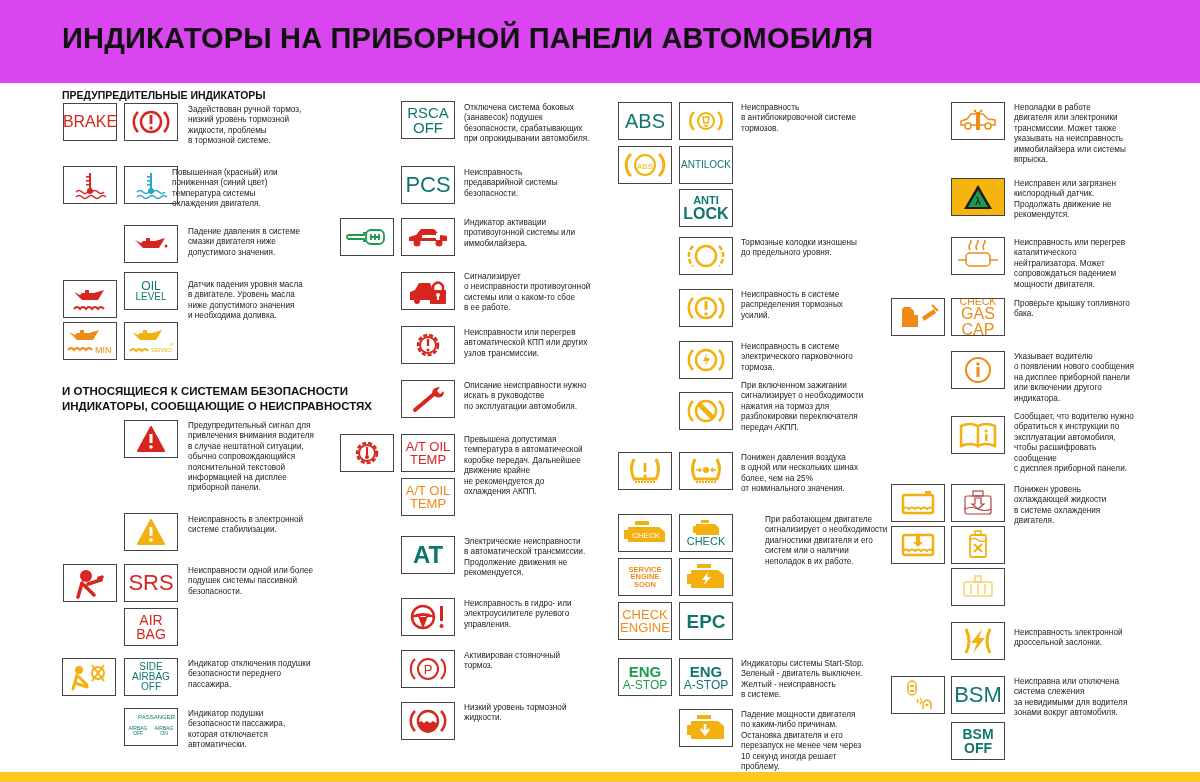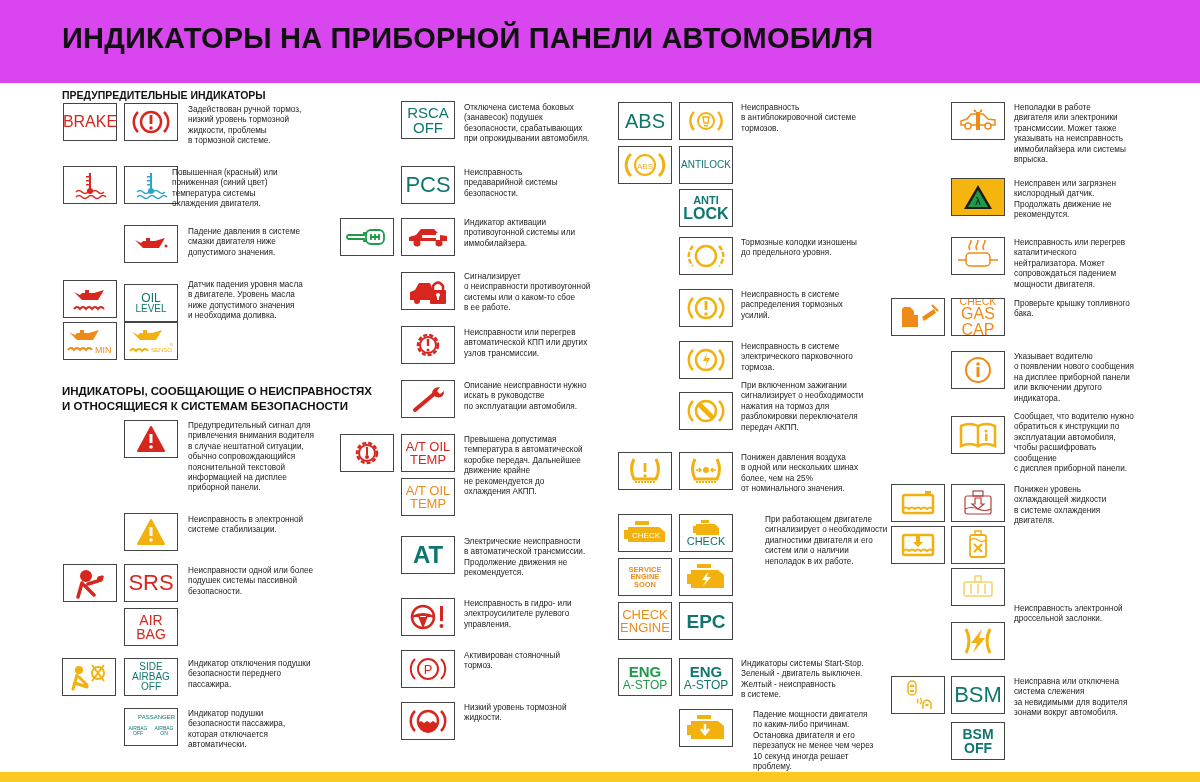--- a/index.html
+++ b/index.html
@@ -83,21 +83,21 @@
     <div>допустимого значения.</div>
 </div>
 
 <div class="box" style="left:63px;top:280px;">
   <svg width="40" height="30" viewBox="0 0 40 30">
       <path d="M4 8 L10 11 L12 9 H24 L34 6 L28 16 H12 Z" fill="#d7261e"></path>
       <rect x="15" y="6" width="4" height="3" fill="#d7261e"></rect>
       <path d="M4 25 q3 -4 6 0 q3 -4 6 0 q3 -4 6 0 q3 -4 6 0 q3 -4 6 0" fill="none" stroke="#d7261e" stroke-width="2"></path>
     </svg>
 </div>
-<div class="box" style="left:124px;top:284px;flex-direction:column;">
+<div class="box" style="left:124px;top:272px;flex-direction:column;">
     <span class="t yel" style="font-size:12px;">OIL</span>
     <span class="t yel" style="font-size:10px;">LEVEL</span>
   </div>
 <div class="box" style="left:63px;top:322px;">
   <svg width="50" height="30" viewBox="0 0 50 30">
       <path d="M4 6 L10 9 L12 7 H24 L34 4 L28 14 H12 Z" fill="#f08a16"></path>
       <rect x="15" y="4" width="4" height="3" fill="#f08a16"></rect>
       <path d="M3 24 q3 -4 6 0 q3 -4 6 0 q3 -4 6 0 q3 -4 6 0" fill="none" stroke="#f08a16" stroke-width="2"></path>
       <text x="30" y="27" font-size="9" fill="#f08a16" font-family="Liberation Sans, sans-serif">MIN</text>
     </svg>
@@ -112,22 +112,22 @@
     </svg>
 </div>
 <div class="desc" style="left:188px;top:280px;">
   <div>Датчик падения уровня масла</div>
     <div>в двигателе. Уровень масла</div>
     <div>ниже допустимого значения</div>
     <div>и необходима доливка.</div>
 </div>
 
 <div class="section-title big" style="left:62px;top:384px;">
-  <div>ИНДИКАТОРЫ, СООБЩАЮЩИЕ О НЕИСПРАВНОСТЯХ</div>
-    <div>И ОТНОСЯЩИЕСЯ К СИСТЕМАМ БЕЗОПАСНОСТИ</div>
+  <div>И ОТНОСЯЩИЕСЯ К СИСТЕМАМ БЕЗОПАСНОСТИ</div>
+    <div>ИНДИКАТОРЫ, СООБЩАЮЩИЕ О НЕИСПРАВНОСТЯХ</div>
 </div>
 
 <div class="box" style="left:124px;top:420px;">
   <svg width="30" height="28" viewBox="0 0 30 28">
       <path d="M15 2 L28 26 H2 Z" fill="#d7261e" stroke="#d7261e" stroke-linejoin="round" stroke-width="2"></path>
       <rect x="13.5" y="9" width="3" height="9" fill="#fff"></rect>
       <circle cx="15" cy="22" r="1.8" fill="#fff"></circle>
     </svg>
 </div>
 <div class="desc" style="left:188px;top:421px;">
@@ -535,21 +535,21 @@
 </div>
 
 <div class="box" style="left:679px;top:709px;">
   <svg width="44" height="30" viewBox="0 0 44 30">
       <rect x="13" y="2" width="14" height="4" fill="#f2b10f"></rect>
       <path d="M7 8 H34 L40 13 V26 H7 Z" fill="#f2b10f"></path>
       <rect x="3" y="12" width="4" height="10" fill="#f2b10f"></rect>
       <path d="M21 11 V19 M17 16 L21 21 L25 16" stroke="#fff" stroke-width="2.5" fill="none"></path>
     </svg>
 </div>
-<div class="desc" style="left:741px;top:710px;margin-left:12px;">
+<div class="desc" style="left:741px;top:710px;">
   <div>Падение мощности двигателя</div>
     <div>по каким-либо причинам.</div>
     <div>Остановка двигателя и его</div>
     <div>перезапуск не менее чем через</div>
     <div>10 секунд иногда решает</div>
     <div>проблему.</div>
 </div>
 
 <div class="box" style="left:951px;top:102px;">
   <svg width="40" height="26" viewBox="0 0 40 26">
@@ -689,21 +689,21 @@
     <div>в системе охлаждения</div>
     <div>двигателя.</div>
 </div>
 
 <div class="box" style="left:951px;top:622px;">
   <svg width="40" height="32" viewBox="0 0 40 32">
       <path d="M8 4 Q14 16 8 28 M32 4 Q26 16 32 28" fill="none" stroke="#f2b10f" stroke-width="3"></path>
       <path d="M24 4 L13 18 H19 L15 28 L27 13 H21 Z" fill="#f2b10f"></path>
     </svg>
 </div>
-<div class="desc" style="left:1014px;top:604px;">
+<div class="desc" style="left:1014px;top:628px;">
   <div>Неисправность электронной</div>
     <div>дроссельной заслонки.</div>
 </div>
 
 <div class="box" style="left:891px;top:676px;">
   <svg width="44" height="32" viewBox="0 0 44 32">
       <rect x="12" y="2" width="8" height="14" rx="4" fill="none" stroke="#f2b10f" stroke-width="1.5"></rect>
       <rect x="14" y="6" width="4" height="2" fill="#f2b10f"></rect>
       <rect x="14" y="11" width="4" height="2" fill="#f2b10f"></rect>
       <path d="M21 20 q2 2 0 4 M24 19 q3 3 0 6" fill="none" stroke="#f2b10f" stroke-width="1.2"></path>

